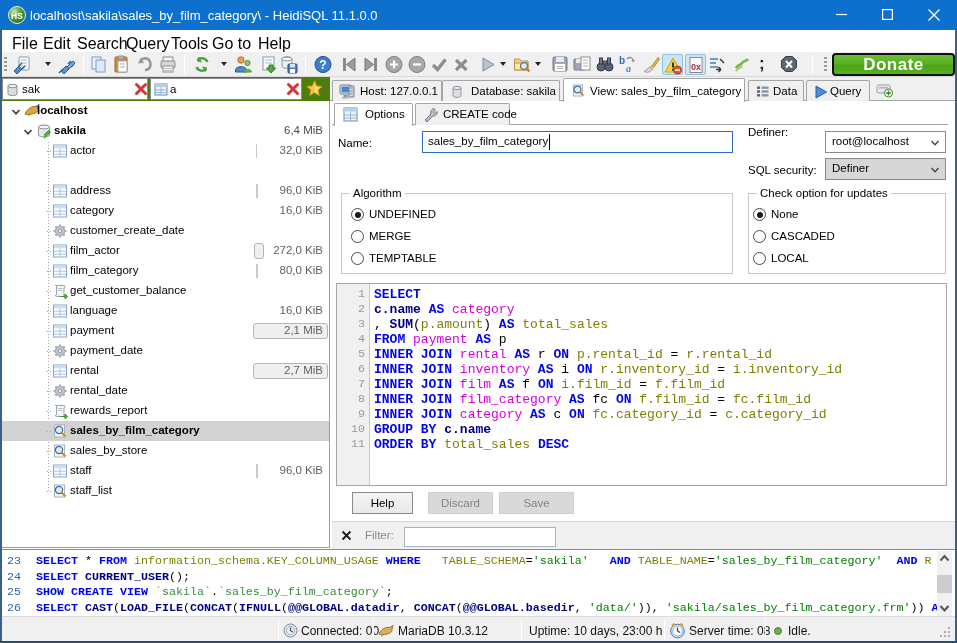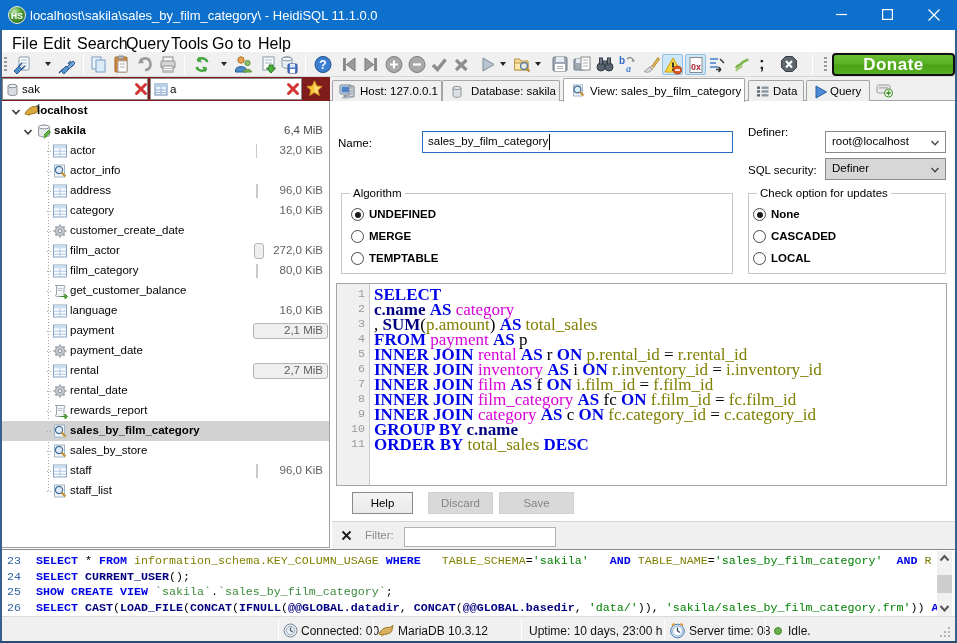--- a/index.html
+++ b/index.html
@@ -18,21 +18,21 @@
 #toolbar { left:2px; top:52px; width:953px; height:25px; background:#f0f0f0; border-bottom:1px solid #d9d9d9; }
 .tsep { position:absolute; top:3px; width:1px; height:19px; background:#c8c8c8; border-right:1px solid #fff; }
 .grip { position:absolute; top:5px; width:3px; height:16px;
   background:repeating-linear-gradient(to bottom,#9a9a9a 0 2px,transparent 2px 4px); }
 .ticon { position:absolute; top:3px; width:18px; height:19px; }
 .tdrop { position:absolute; top:10px; width:0; height:0; border-left:3.5px solid transparent; border-right:3.5px solid transparent; border-top:4px solid #222; }
 #donate { left:830px; top:1px; width:123px; height:23px; border:2px solid #101010; border-radius:4px;
   background:linear-gradient(to bottom,#6cbf33 0%,#59b125 45%,#4ba315 55%,#57ae22 100%); text-align:center; }
 #donate span { color:#fff; font-size:17px; font-weight:bold; line-height:19px; letter-spacing:.5px; }
 
-#searchrow { left:2px; top:77px; width:328px; height:24px; background:#7f1d1d; }
+#searchrow { left:2px; top:77px; width:328px; height:24px; background:#4d7c0f; }
 .sbox { position:absolute; top:1px; height:22px; background:#fff; border:1px solid #8a8a8a; }
 .sbox .stext { position:absolute; left:19px; top:4px; font-size:11.5px; }
 .redx { position:absolute; top:3px; width:14px; height:14px; }
 #tree { left:2px; top:101px; width:328px; height:447px; background:#fff; border-right:1px solid #9aa0a6; border-bottom:1px solid #9aa0a6; }
 .trow { position:absolute; left:0; width:328px; height:20px; }
 .trow .lbl { position:absolute; top:3px; font-size:11.5px; }
 .trow .sz { position:absolute; right:7px; top:3px; font-size:11.5px; color:#606060; text-align:right; }
 .chev { position:absolute; width:10px; height:10px; }
 .ticn { position:absolute; width:16px; height:16px; top:2px; }
 .bar { position:absolute; top:2px; height:16px; border:1px solid #b5b5b5; background:#efefef; border-radius:3px; }
@@ -55,27 +55,27 @@
 .stab.active { background:#fff; height:23px; z-index:2; }
 .lab { position:absolute; font-size:11.5px; white-space:nowrap; }
 .input { position:absolute; background:#fff; border:1px solid #8a8a8a; font-size:11.5px; }
 .combo { position:absolute; border:1px solid #8a8a8a; font-size:11.5px; background:#fff; }
 .combo .cv { position:absolute; left:6px; top:3px; }
 .combo .ca { position:absolute; right:6px; top:7px; width:8px; height:8px; }
 .gbox { position:absolute; border:1px solid #c3c8cc; }
 .glab { position:absolute; top:-7px; background:#fff; padding:0 3px; font-size:11.5px; }
 .radio { position:absolute; width:13px; height:13px; border:1px solid #4a4a4a; border-radius:50%; background:#fff; }
 .radio.sel::after { content:""; position:absolute; left:2.5px; top:2.5px; width:6px; height:6px; border-radius:50%; background:#1a1a1a; }
-.rlbl { position:absolute; font-size:11.5px;font-weight:bold; }
+.rlbl { position:absolute; font-size:11.5px; }
 
 #editor { position:absolute; left:4px; top:182px; width:611px; height:203px; border:1px solid #a5a5a5; background:#fff; }
 #gutter { position:absolute; left:0; top:0; width:33px; height:201px; background:#f0f0f0; border-right:1px solid #c9c9c9; }
 #gutter pre { font-family:"Liberation Mono",monospace; font-size:11.67px; line-height:15px; text-align:right; padding:3px 4px 0 0; color:#9a9a9a; }
 #code { position:absolute; left:37px; top:0; }
-#code pre, #log pre { font-family:Liberation Serif, serif; font-size:17px; line-height:15px; }
+#code pre, #log pre { font-family:Liberation Mono, monospace; font-size:13px; line-height:15px; }
 #code pre { padding-top:3px; }
 .k { color:#0004e8; font-weight:bold; }
 .f { color:#000080; font-weight:bold; }
 .t { color:#d800d8; }
 .o { color:#7f7f00; }
 .s { color:#008000; }
 .g { color:#3c8a3c; }
 
 .btn { position:absolute; top:391px; height:22px; font-size:11.5px; text-align:center; }
 .btn.en { background:linear-gradient(#f4f4f4,#e9e9e9); border:1px solid #8a8a8a; }
@@ -439,27 +439,20 @@
 </div>
 <div class="trow" style="top:40px">
   <i class="hstub"></i>
       <svg class="ticn" style="left:50px" viewBox="0 0 16 16">
         <use href="#i-tbl"></use>
       </svg>
   <span class="lbl" style="left:68px">actor</span>
   <div class="tick" style="left:254px;width:1px"></div>
   <span class="sz">32,0 KiB</span>
 </div>
-<div class="trow" style="top:60px">
-  <i class="hstub"></i>
-      <svg class="ticn" style="left:50px" viewBox="0 0 16 16">
-        <use href="#i-view"></use>
-      </svg>
-  <span class="lbl" style="left:68px">actor_info</span>
-</div>
 <div class="trow" style="top:80px">
   <i class="hstub"></i>
       <svg class="ticn" style="left:50px" viewBox="0 0 16 16">
         <use href="#i-tbl"></use>
       </svg>
   <span class="lbl" style="left:68px">address</span>
   <div class="tick" style="left:254px;width:2px"></div>
   <span class="sz">96,0 KiB</span>
 </div>
 <div class="trow" style="top:100px">
@@ -629,20 +622,38 @@
     <span class="tlbl" style="left:23px">Query</span>
   </div>
   <svg class="abs" style="left:546px;top:6px" width="18" height="15" viewBox="0 0 18 15">
     <rect x="1" y="2" width="13" height="8" rx="1.5" fill="#e9e9e9" stroke="#9a9a9a"></rect>
     <rect x="3" y="4" width="9" height="1.6" fill="#b5b5b5"></rect>
     <circle cx="12.5" cy="10" r="4" fill="#fff" stroke="#3a8a20"></circle>
     <path d="M12.5 7.6 L12.5 12.4 M10.1 10 L14.9 10" stroke="#3a8a20" stroke-width="1.5"></path>
   </svg>
 </div>
 <div class="abs" id="content">
+  <div id="subtabs">
+    <div class="stab active" style="left:2px;width:79px">
+      <svg class="tico" style="left:8px;top:3px" width="15" height="15" viewBox="0 0 16 16">
+        <rect x="1" y="1" width="13" height="13" fill="#eef4fb" stroke="#6a8cb4"></rect>
+        <rect x="1" y="1" width="13" height="3.5" fill="#b8cfe8"></rect>
+        <line x1="1" y1="8" x2="14" y2="8" stroke="#9ab4d4"></line>
+          <line x1="1" y1="11" x2="14" y2="11" stroke="#9ab4d4"></line>
+        <line x1="7.5" y1="4.5" x2="7.5" y2="14" stroke="#9ab4d4"></line>
+      </svg>
+      <span class="lab" style="left:30px;top:4px">Options</span>
+    </div>
+    <div class="stab" style="left:83px;width:95px">
+      <svg class="tico" style="left:7px;top:3px" width="15" height="15" viewBox="0 0 16 16">
+        <path d="M2 13 L8 7 C7 4.5 8.5 2 11 1.5 L12.5 3 L10.5 5 L12 6.5 L14 4.5 C15 7 12.5 9.5 10 8.8 L4 15 Z" fill="#b9c2cc" stroke="#6e7a88"></path>
+      </svg>
+      <span class="lab" style="left:27px;top:4px">CREATE code</span>
+    </div>
+  </div>
   <span class="lab" style="left:6px;top:36px">Name:</span>
   <div class="input" style="left:90px;top:30px;width:311px;height:22px;border:1px solid #2a6cc4">
     <span style="position:absolute;left:5px;top:3px">sales_by_film_category</span>
     <span style="position:absolute;left:126px;top:2px;width:1px;height:16px;background:#000"></span>
   </div>
   <span class="lab" style="left:416px;top:25px">Definer:</span>
   <div class="combo" style="left:493px;top:30px;width:121px;height:22px">
     <span class="cv">root@localhost</span>
     <svg class="ca" viewBox="0 0 8 8">
         <path d="M0.5 2 L4 5.8 L7.5 2" fill="none" stroke="#444" stroke-width="1.3"></path>

